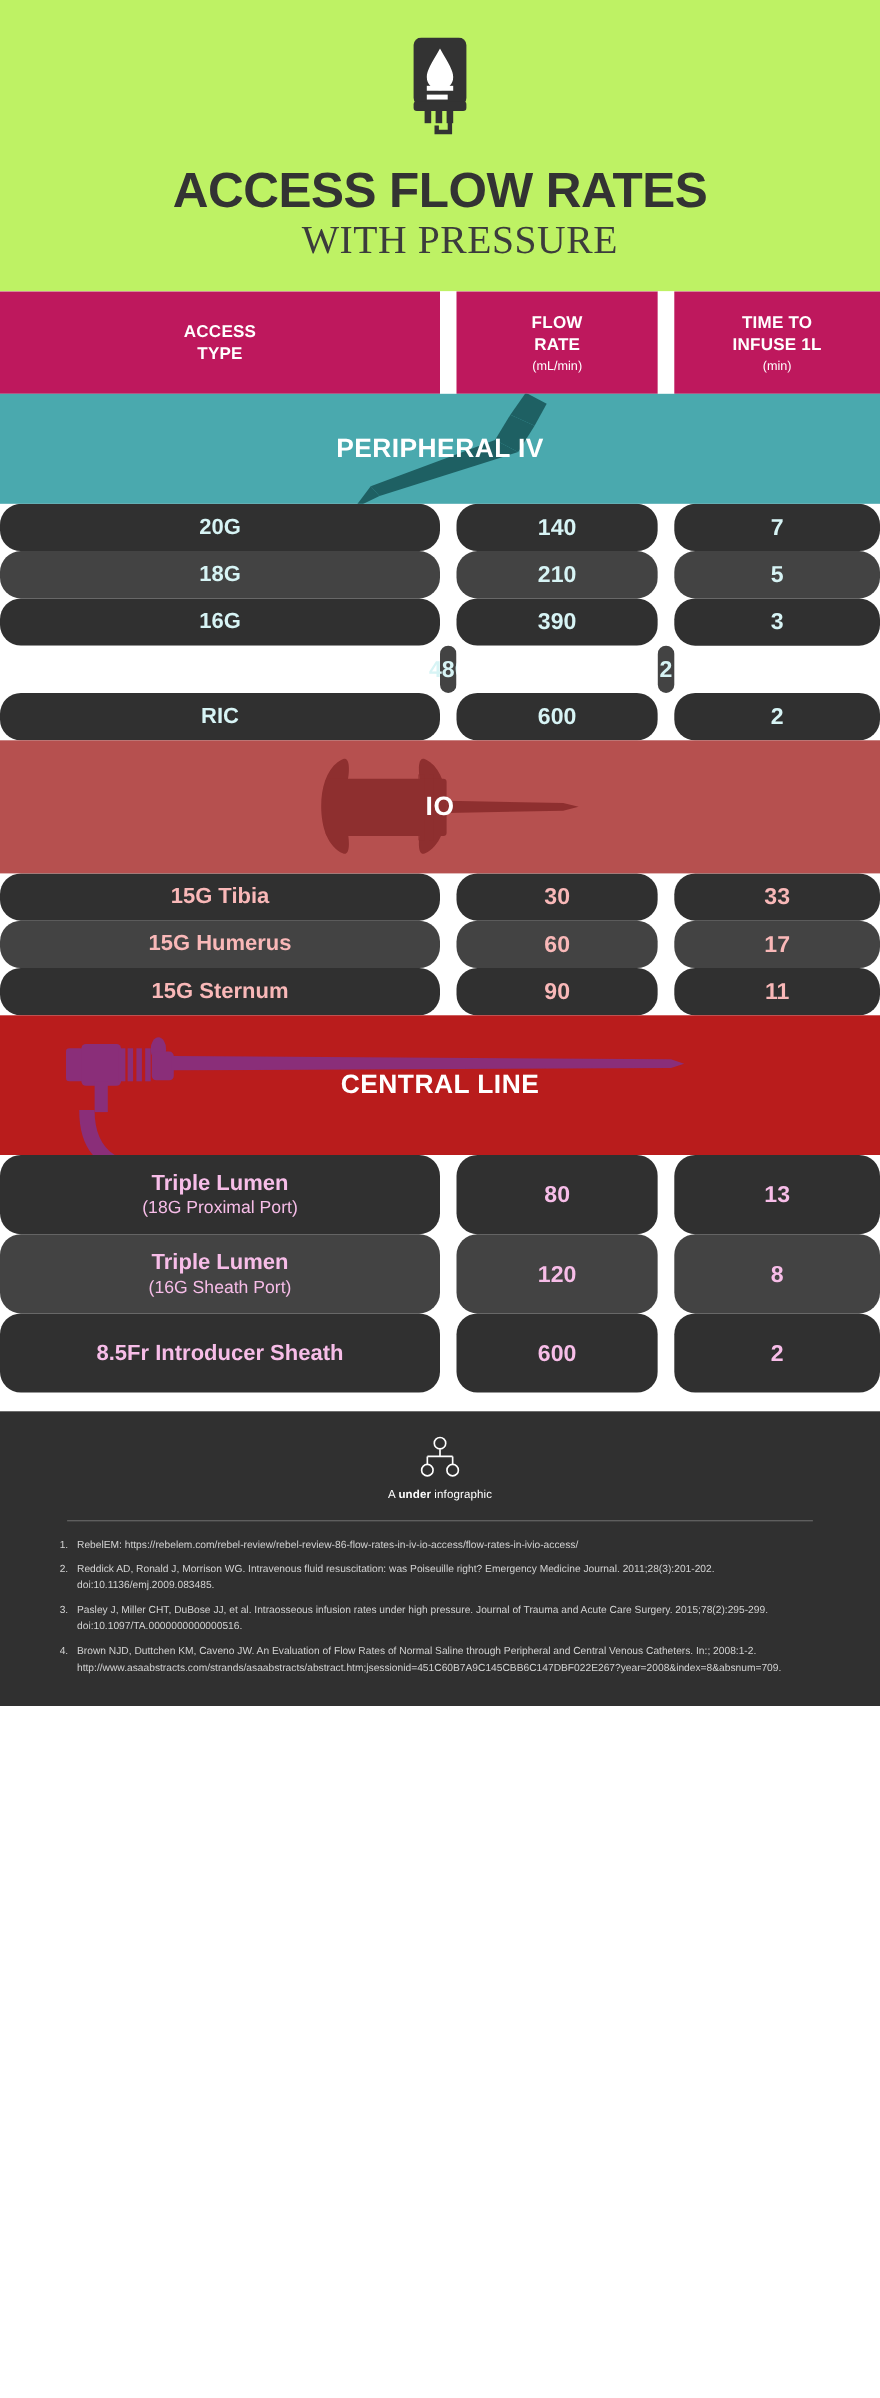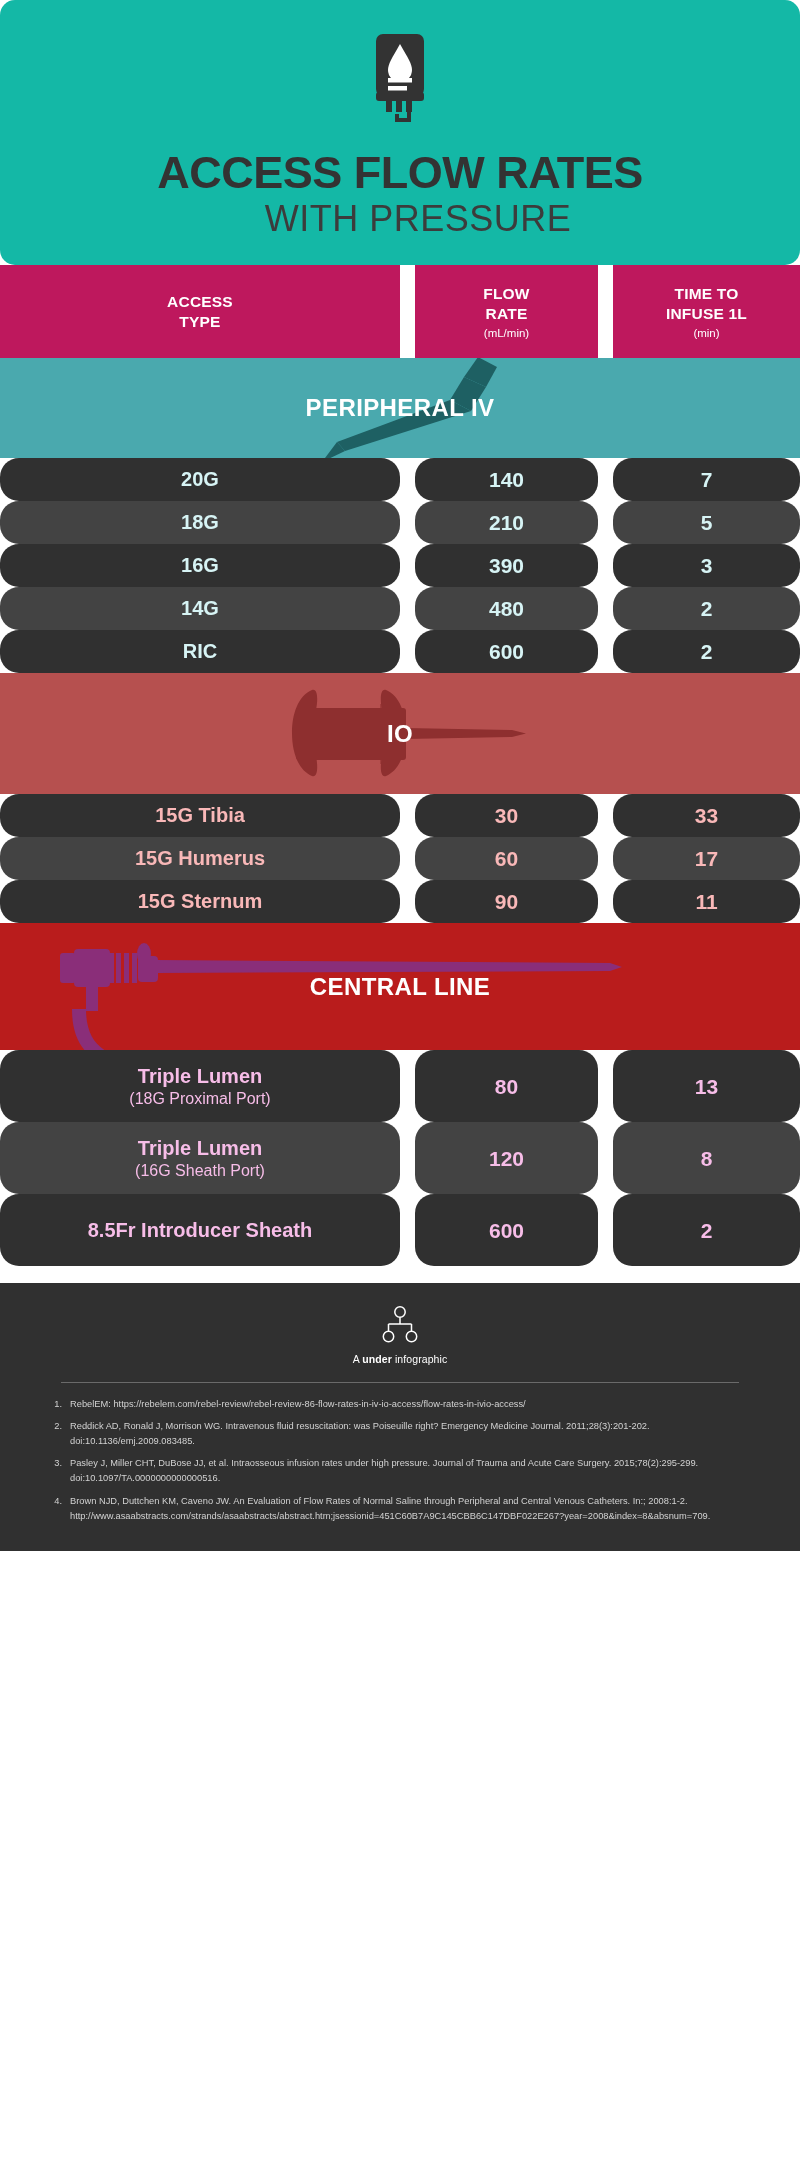--- a/index.html
+++ b/index.html
@@ -10,42 +10,41 @@
     font-family: "Liberation Sans", "DejaVu Sans", sans-serif;
   }
   body { width: 800px; }
 
   .page { width: 800px; position: relative; background:#fff; }
 
   
   .title-block {
     padding: 34px 0 26px 0;
     text-align: center;
-    background: #14b8a6;
-    border-radius: 15px;
+    background: #bef264;
   }
   .iv-bag-icon { display:block; margin: 0 auto 16px auto; }
   .main-title {
     font-size: 45px;
     font-weight: 800;
     letter-spacing: -0.5px;
     color: #333333;
     line-height: 1.02;
     text-transform: uppercase;
     font-family: "Liberation Sans", sans-serif;
   }
   .sub-title {
     font-size: 36px;
     font-weight: 300;
     letter-spacing: 0.5px;
     color: #3c3c3c;
     line-height: 1.15;
     margin-top: 2px;
     text-transform: uppercase;
-    font-family: Liberation Sans, sans-serif;
+    font-family: Liberation Serif, serif;
     margin-left: 36px;
   }
 
   
   .table-wrap { width: 800px; background: #ffffff; }
 
   .grid-row {
     display: grid;
     grid-template-columns: 400px 15px 183px 15px 187px;
     width: 800px;
@@ -215,23 +214,20 @@
         <div class="gap"></div>
         <div class="cell">
             <div class="num">390</div>
           </div>
         <div class="gap"></div>
         <div class="cell">
             <div class="num">3</div>
           </div>
       </div>
       <div class="grid-row data-row even">
-        <div class="cell">
-            <div class="acc-name">14G</div>
-          </div>
         <div class="gap"></div>
         <div class="cell">
             <div class="num">480</div>
           </div>
         <div class="gap"></div>
         <div class="cell">
             <div class="num">2</div>
           </div>
       </div>
       <div class="grid-row data-row odd">

